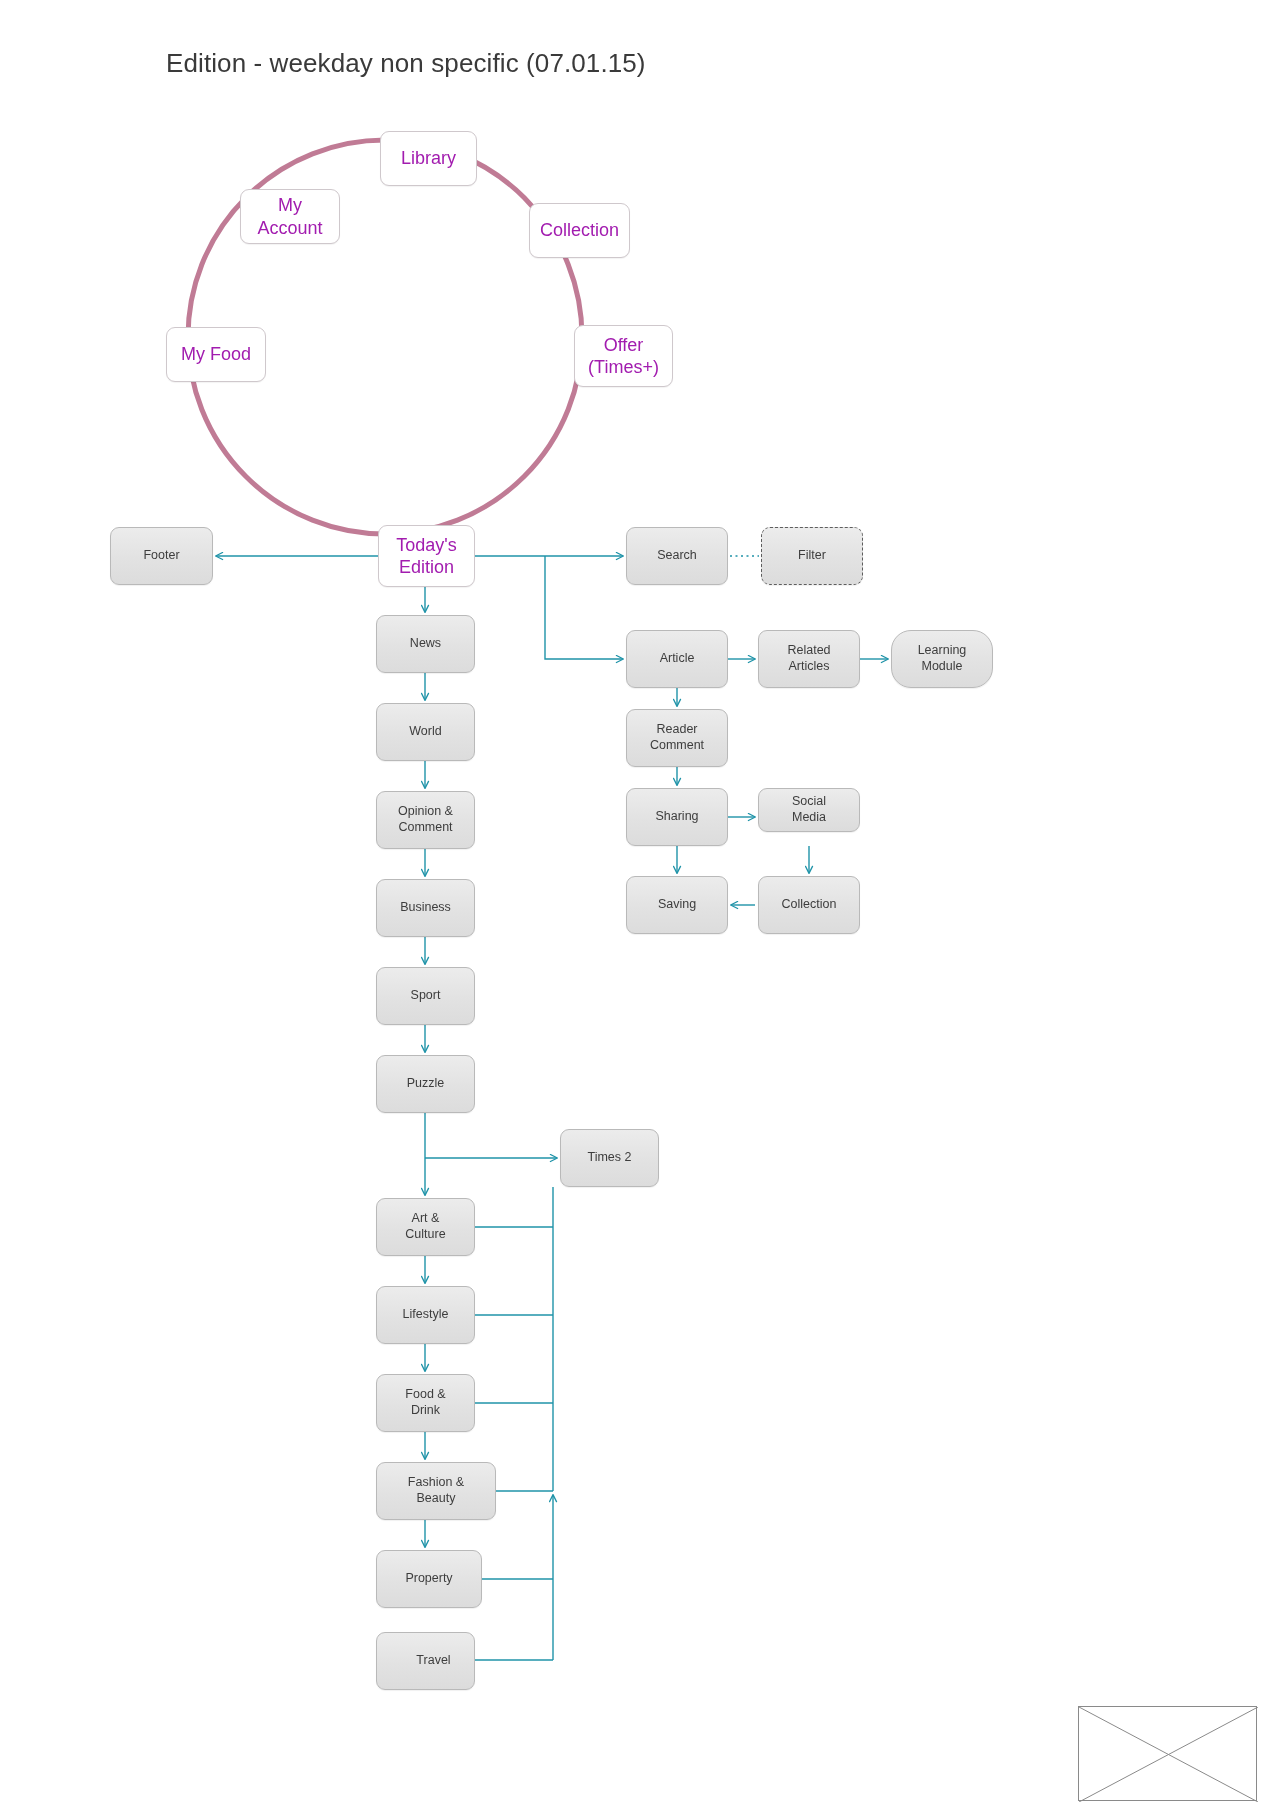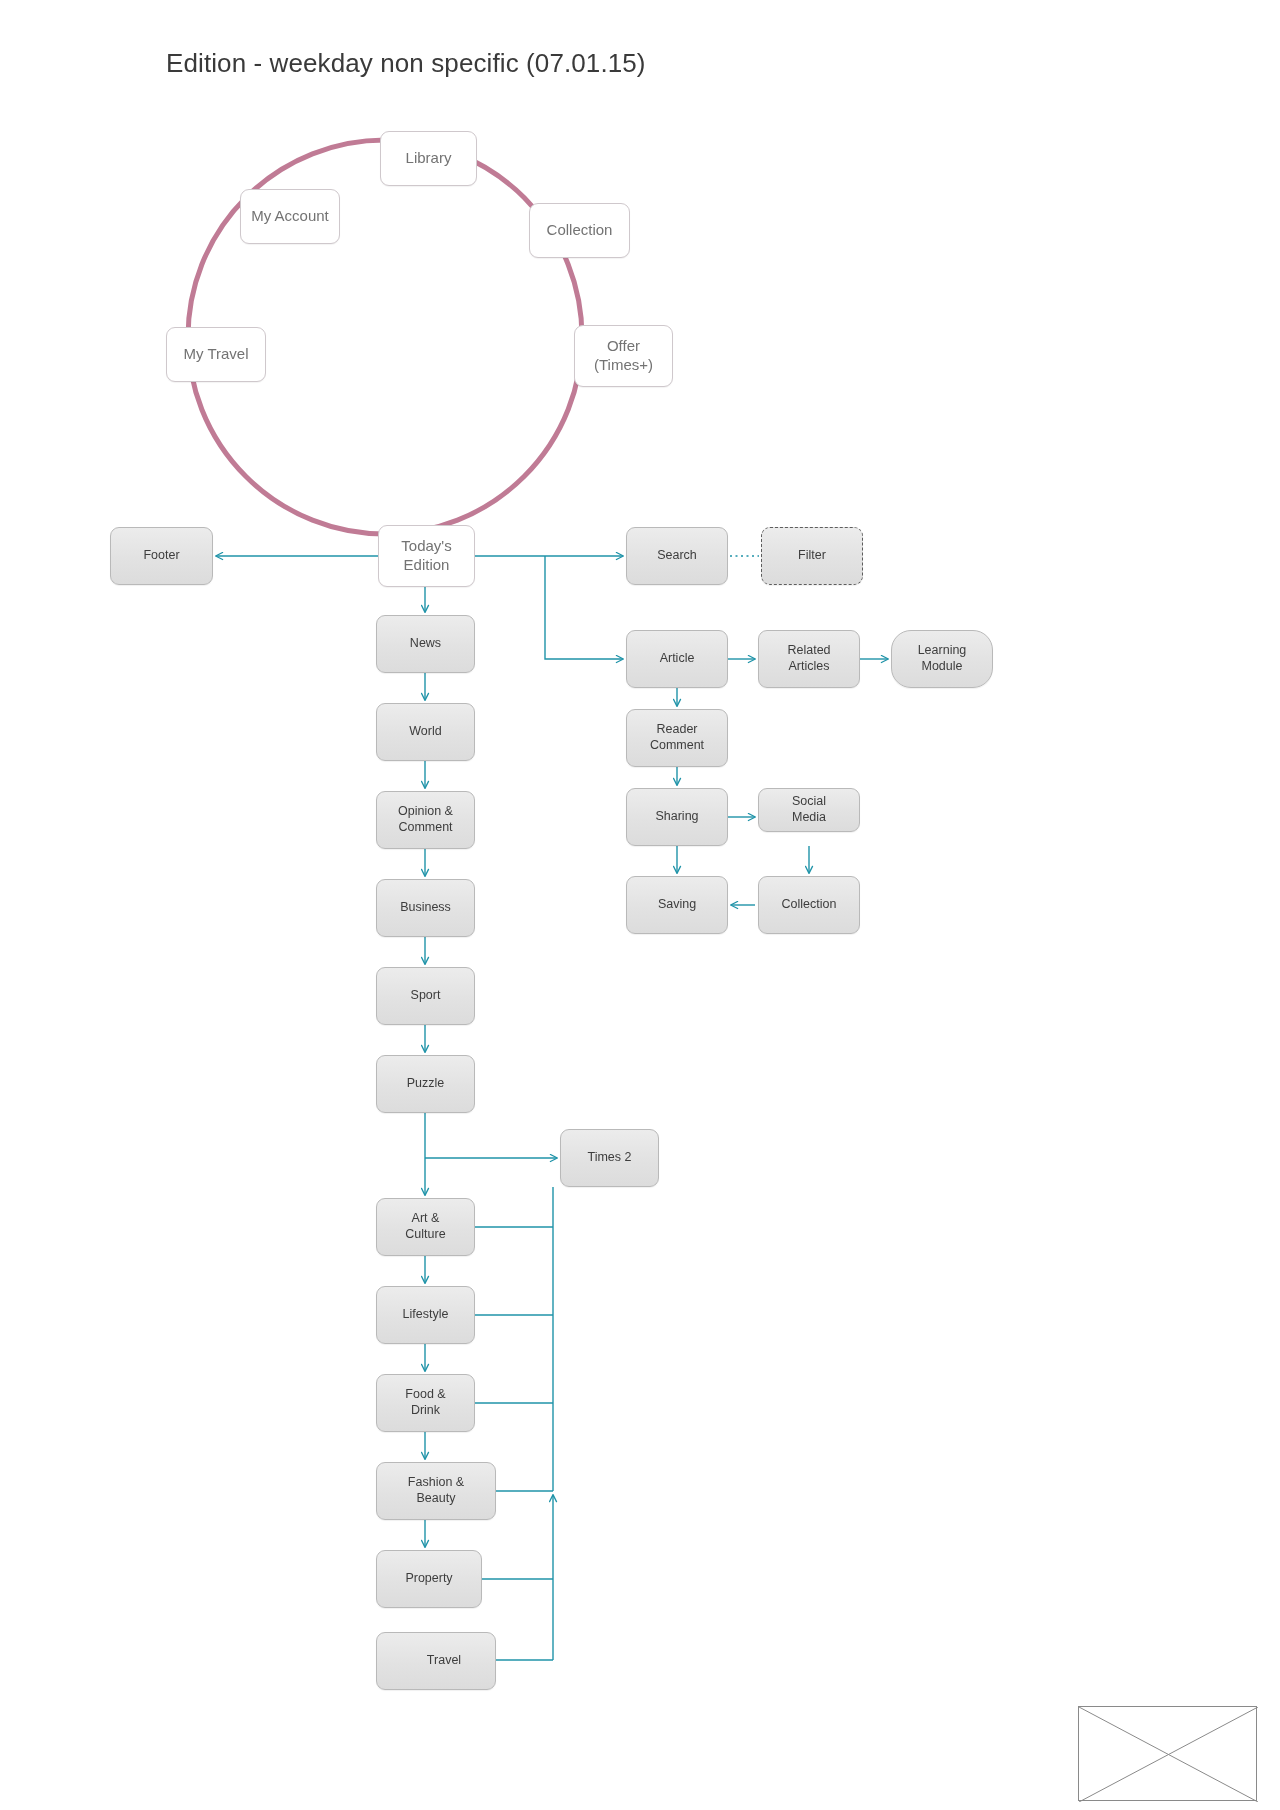--- a/index.html
+++ b/index.html
@@ -36,21 +36,21 @@
   .node.grey{
     background:linear-gradient(180deg,#ececec 0%,#e2e2e2 55%,#dcdcdc 100%);
     border:1px solid #b9b9b9;
     box-shadow:0 1px 1px rgba(0,0,0,.06);
     font-size:12.5px;color:#3d3d3d;
   }
   .node.grey.dashed{
     background:linear-gradient(180deg,#ececec 0%,#e2e2e2 55%,#dcdcdc 100%);
     border:1.5px dashed #5d5d5d;
   }
-  .node.big{font-size:15px;color:#737373;}
+  .node.big{font-size:18px;color:#a21caf;}
 
   .placeholder{
     position:absolute;box-sizing:border-box;
     border:1px solid #8a8a8a;background:#ffffff;z-index:2;
   }
 </style>
 </head>
 <body>
 
 <div id="canvas">
@@ -124,21 +124,21 @@
   <div class="node white big" style="left:380px;top:131px;width:97px;height:55px;">
     <span class="lbl">Library</span>
   </div>
   <div class="node white big" style="left:240px;top:189px;width:100px;height:55px;">
     <span class="lbl">My Account</span>
   </div>
   <div class="node white big" style="left:529px;top:203px;width:101px;height:55px;">
     <span class="lbl">Collection</span>
   </div>
   <div class="node white big" style="left:166px;top:327px;width:100px;height:55px;">
-    <span class="lbl">My Travel</span>
+    <span class="lbl">My Food</span>
   </div>
   <div class="node white big" style="left:574px;top:325px;width:99px;height:62px;white-space:pre-line;">
     <span class="lbl">Offer
 (Times+)</span>
   </div>
   <div class="node white big" style="left:378px;top:525px;width:97px;height:62px;white-space:pre-line;">
     <span class="lbl">Today's
 Edition</span>
   </div>
 
@@ -214,21 +214,21 @@
     <span class="lbl">Food &amp;
 Drink</span>
   </div>
   <div class="node grey" style="left:376px;top:1462px;width:120px;height:58px;white-space:pre-line;">
     <span class="lbl">Fashion &amp;
 Beauty</span>
   </div>
   <div class="node grey" style="left:376px;top:1550px;width:106px;height:58px;">
     <span class="lbl">Property</span>
   </div>
-  <div class="node grey" style="left:376px;top:1632px;width:120px;height:58px;padding-left:16px;">
+  <div class="node grey" style="left:376px;top:1632px;width:99px;height:58px;padding-left:16px;">
     <span class="lbl">Travel</span>
   </div>
 
   <div class="placeholder" style="left:1078px;top:1706px;width:179px;height:95px;">
     <svg width="179" height="95" viewBox="0 0 179 95" xmlns="http://www.w3.org/2000/svg" style="display:block;">
       <path d="M0,0 L179,95 M179,0 L0,95" stroke="#8a8a8a" stroke-width="1" fill="none"></path>
     </svg>
   </div>
 
 </div>

